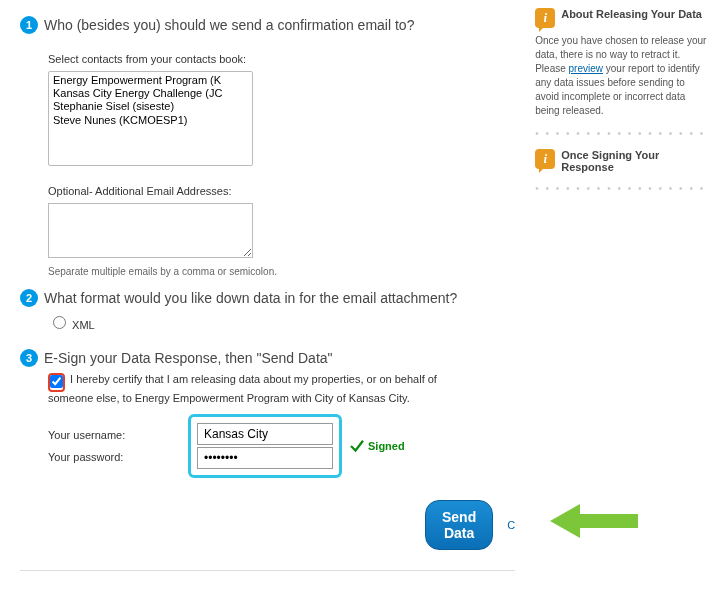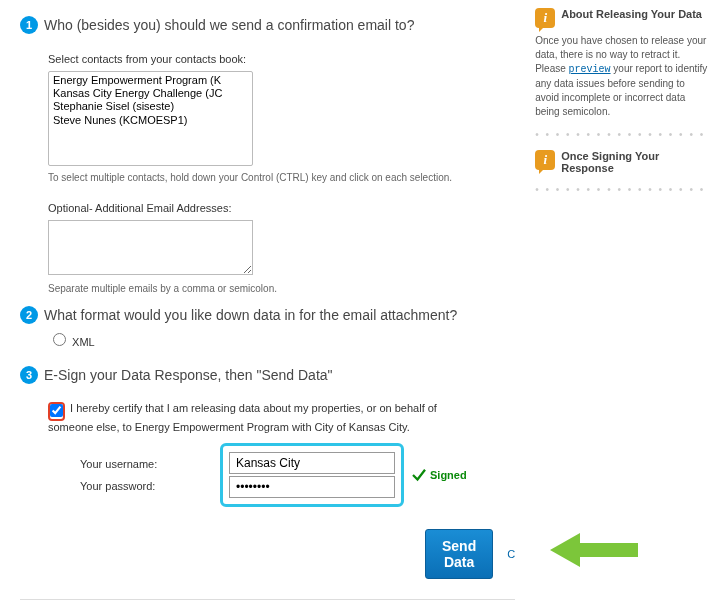--- a/index.html
+++ b/index.html
@@ -33,54 +33,54 @@
   select.contact-list {
     width: 205px; height: 95px; font-size: 11px;
     border: 1px solid #bbb; padding: 2px;
     overflow-y: scroll;
   }
   textarea.addemails {
     width: 205px; height: 55px; resize: both;
     border: 1px solid #bbb; font-size: 11px;
   }
   .radio-row { font-size: 11px; margin: 4px 0; }
-  .certify-row { font-size: 11px; color: #333; margin: 18px 0 10px 28px; max-width: 430px; }
+  .certify-row { font-size: 11px; color: #333; margin: 6px 0 10px 28px; max-width: 430px; }
   .certify-check-box {
     display: inline-block;
     border: 2px solid #e24028;
     border-radius: 4px;
     padding: 0px;
     vertical-align: top;
     margin-right: 2px;
   }
   .cred-row { display: flex; align-items: center; margin: 2px 0 2px 28px; font-size: 11px; }
   .cred-label { width: 140px; }
   .cred-box {
     border: 3px solid #2fc4e8;
     border-radius: 6px;
     padding: 4px 6px;
     display: inline-block;
   }
   .cred-box input {
     display: block;
-    width: 166px;
+    width: 136px;
     height: 22px;
     margin: 2px 0;
     border: 1px solid #999;
     font-size: 12px;
     padding: 2px 6px;
   }
   .signed { color: #0a8a0a; font-weight: bold; margin-left: 6px; display: flex; align-items: center; }
   .signed svg { margin-right: 2px; }
   .btn-row { margin: 22px 0 8px 0; display: flex; align-items: center; justify-content: flex-start; padding-left: 405px; position: relative; }
   button.send {
     background: linear-gradient(#1a8dd5, #0a6fb6);
     color: #fff;
     border: 1px solid #0a5e99;
-    border-radius: 3px;
+    border-radius: 14px;
     padding: 8px 16px;
     font-size: 14px;
     font-weight: bold;
     cursor: pointer;
   }
   .cancel-link { color: #0066aa; margin-left: 14px; font-size: 11px; }
   .arrow { position: absolute; left: 530px; top: 4px; }
   .side-box { margin-bottom: 10px; }
   .side-head { display: flex; align-items: flex-start; font-weight: bold; color: #444; font-size: 11px; margin-bottom: 6px; }
   .info-icon {
@@ -92,21 +92,21 @@
   }
   .info-icon::after {
     content: "";
     position: absolute;
     bottom: -4px; left: 4px;
     border-width: 4px 4px 0 0;
     border-style: solid;
     border-color: #e89b1f transparent transparent transparent;
   }
   .side-body { font-size: 10px; color: #555; line-height: 1.4; }
-  .side-body a { color: #0066aa; font-family: Liberation Mono, monospace; }
+  .side-body a { color: #0066aa; }
   .dots { margin: 10px 0; letter-spacing: 2px; color: #ccc; font-size: 10px; overflow: hidden; white-space: nowrap; }
   .hr-bottom { border: none; border-top: 1px solid #ddd; margin-top: 20px; }
   .optlabel { font-size: 11px; color: #333; margin: 19px 0 6px 0; }
 </style>
 </head>
 <body>
 
 <div class="layout">
   <div class="main">
 
@@ -115,21 +115,20 @@
       <span>Who (besides you) should we send a confirmation email to?</span>
     </div>
     <div class="sub">
       <div class="optlabel">Select contacts from your contacts book:</div>
       <select multiple="" size="6" class="contact-list" id="contacts-list">
           <option>Energy Empowerment Program (K</option>
           <option>Kansas City Energy Challenge (JC</option>
           <option>Stephanie Sisel (siseste)</option>
           <option>Steve Nunes (KCMOESP1)</option>
         </select>
-      <div class="hint">To select multiple contacts, hold down your Control (CTRL) key and click on each selection.</div>
       <div class="optlabel">Optional- Additional Email Addresses:</div>
       <textarea class="addemails" style=""></textarea>
       <div class="hint">Separate multiple emails by a comma or semicolon.</div>
     </div>
 
     <div class="step-title">
       <span class="stepnum">2</span>
       <span>What format would you like down data in for the email attachment?</span>
     </div>
     <div class="sub">
@@ -147,21 +146,21 @@
     </div>
 
     <div class="certify-row">
       <span class="certify-check-box">
         <input type="checkbox" checked="" style="margin: 0px;">
       </span>
       <span>I hereby certify that I am releasing data about my properties, or on behalf of someone else, to Energy Empowerment Program with City of Kansas City.</span>
     </div>
 
     <div style="display:flex; align-items:center; margin-left:28px;">
-      <div style="width:140px;margin-left:32px;">
+      <div style="width:140px;">
         <div class="cred-row" style="margin:0 0 10px 0;">
             <span class="cred-label">Your username:</span>
           </div>
         <div class="cred-row" style="margin:0;">
             <span class="cred-label">Your password:</span>
           </div>
       </div>
       <div class="cred-box">
         <input type="text" value="Kansas City" style="">
         <input type="password" value="••••••••" style="">
@@ -185,21 +184,21 @@
     <hr class="hr-bottom">
   </div>
 
   <div class="side">
     <div class="side-box">
       <div class="side-head">
         <span class="info-icon">i</span>
         <span>About Releasing Your Data</span>
       </div>
       <div class="side-body">
-        <span>Once you have chosen to release your data, there is no way to retract it. Please </span><a href="#">preview</a><span> your report to identify any data issues before sending to avoid incomplete or incorrect data being semicolon.</span>
+        <span>Once you have chosen to release your data, there is no way to retract it. Please </span><a href="#">preview</a><span> your report to identify any data issues before sending to avoid incomplete or incorrect data being released.</span>
       </div>
     </div>
     <div class="dots">• • • • • • • • • • • • • • • • • •</div>
     <div class="side-box">
       <div class="side-head">
         <span class="info-icon">i</span>
         <span>Once Signing Your Response</span>
       </div>
     </div>
     <div class="dots">• • • • • • • • • • • • • • • • • •</div>

